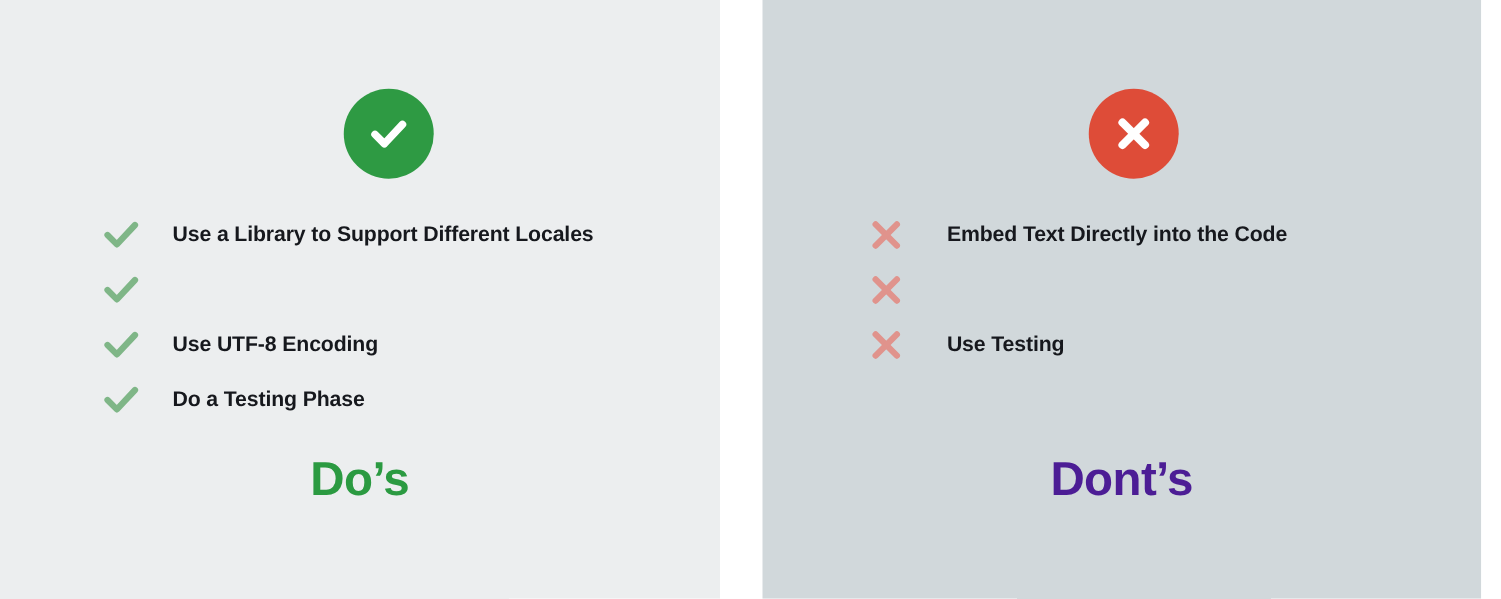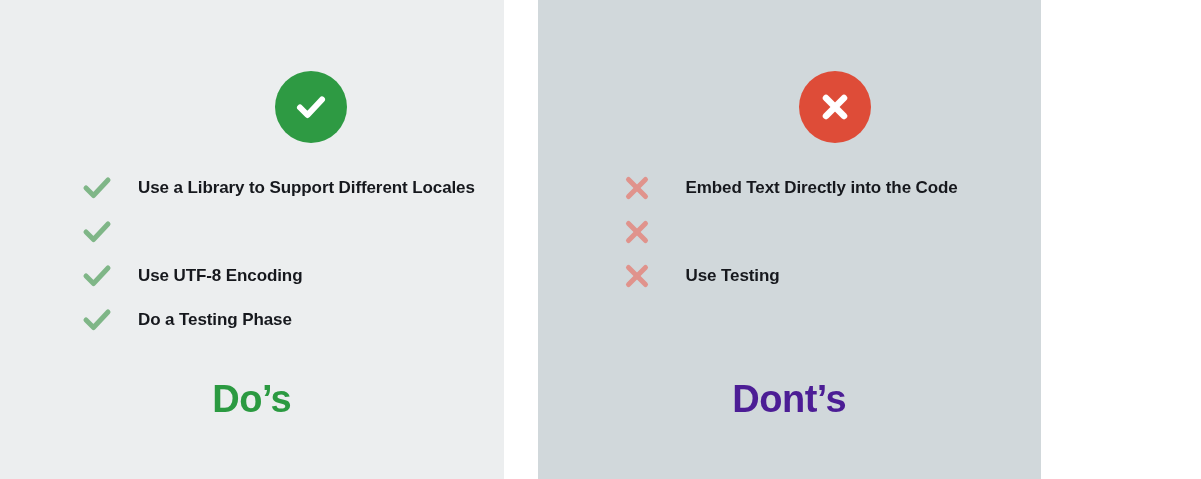--- a/index.html
+++ b/index.html
@@ -5,21 +5,21 @@
   html, body {
     margin: 0;
     padding: 0;
     background: #ffffff;
   }
   body {
     font-family: "Liberation Sans", sans-serif;
   }
   .canvas {
     position: relative;
-    width: 1041px;
+    width: 1185px;
     height: 479px;
     overflow: hidden;
     display: flex;
     gap: 34px;
   }
   .panel {
     position: relative;
     width: 600.5px;
     height: 479px;
     box-sizing: border-box;
@@ -86,21 +86,21 @@
     letter-spacing: -0.1px;
     color: #16181D;
     white-space: nowrap;
   }
   .list-dos .item-label { margin-left: 24px; }
   .list-donts .item-label { margin-left: 32px; }
 
   
   .caption {
     position: absolute;
-    top: 379px;
+    top: 364px;
     width: 100%;
     text-align: center;
     font-size: 38px;
     font-weight: 700;
     letter-spacing: -0.5px;
     line-height: 1.1;
   }
   .caption-dos { color: #2B9A41; }
   .caption-donts { color: #4c1d95; }
 </style>

